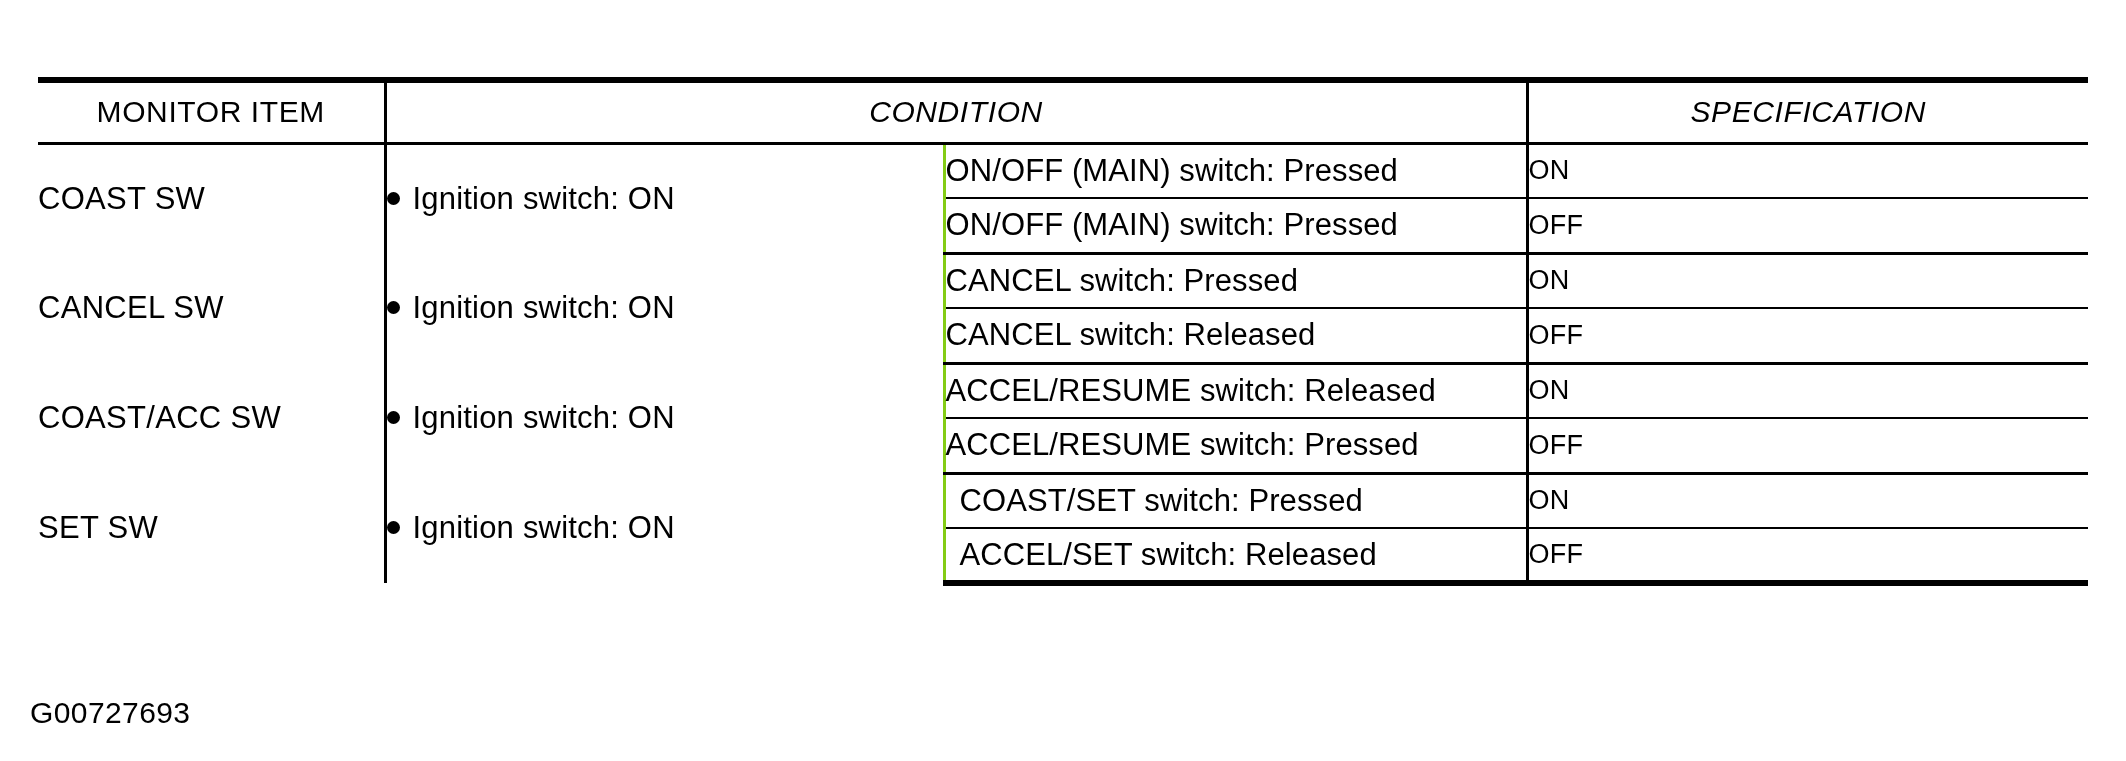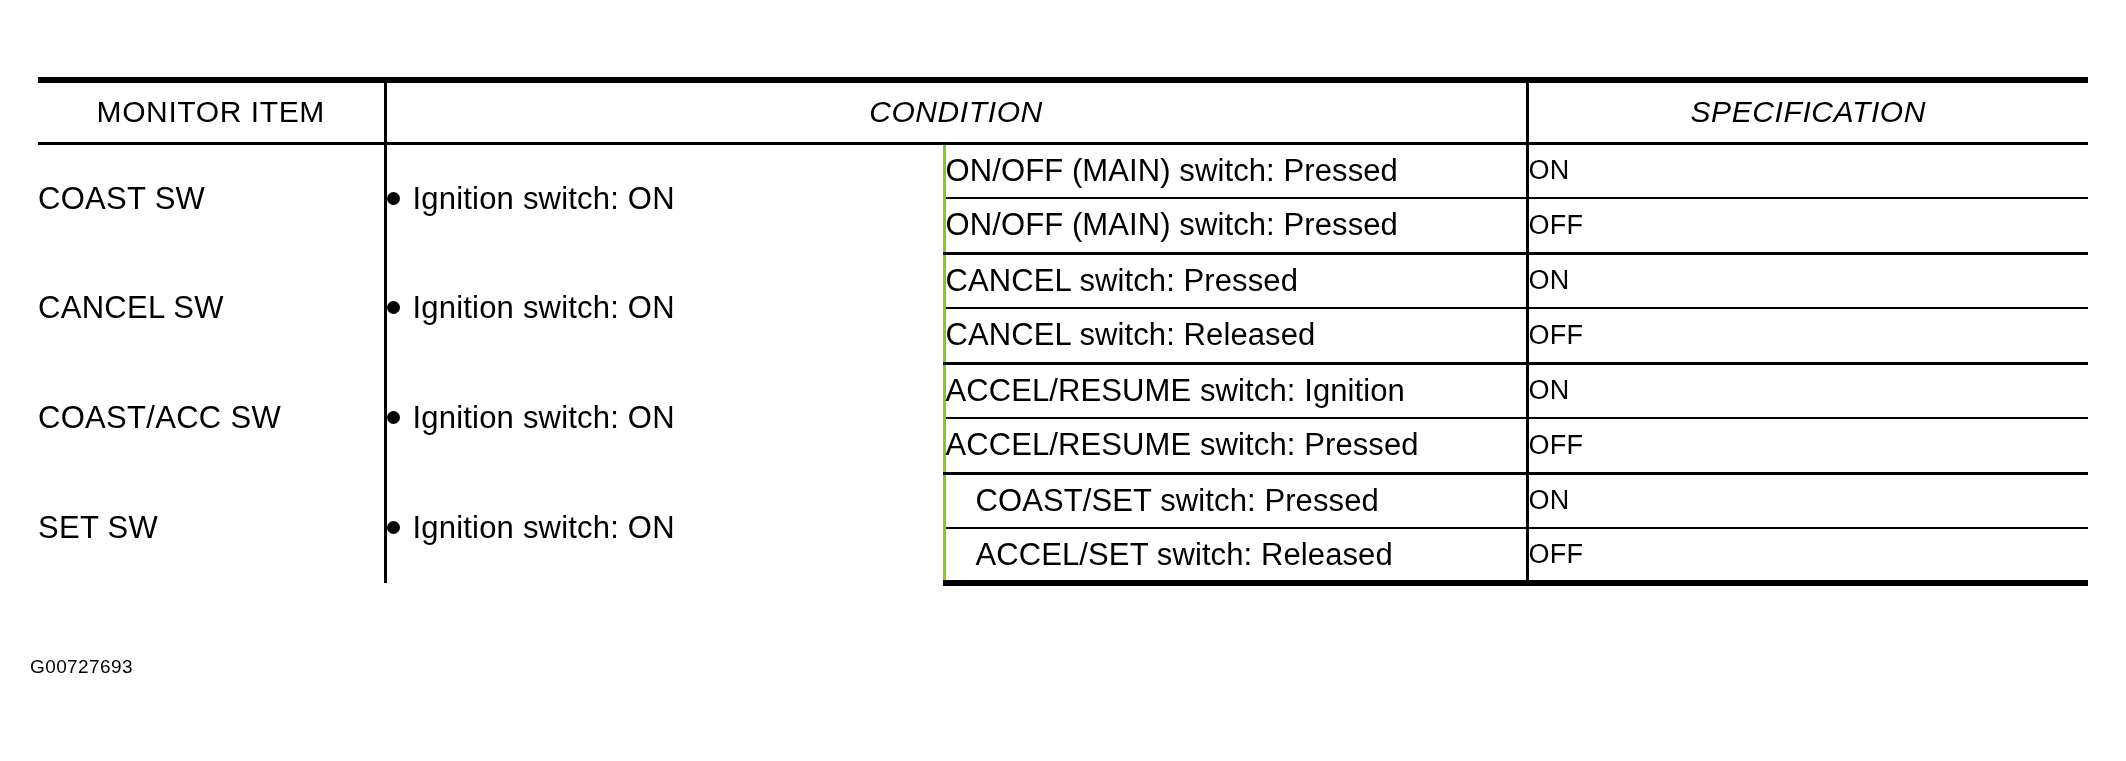--- a/index.html
+++ b/index.html
@@ -86,21 +86,21 @@
     top: -2px;
   }
   .cell-condition {
     font-size: 31px;
     border-left: 3px solid #84cc16;
     border-bottom: 2px solid #000;
     padding-left: 20px;
     white-space: nowrap;
     letter-spacing: 0.1px;
   }
-  .cell-condition.indent { padding-left: 30px; }
+  .cell-condition.indent { padding-left: 14px; }
 
   .cell-spec {
     font-size: 27px;
     border-left: 3px solid #000;
     border-bottom: 2px solid #000;
     padding-left: 20px;
     letter-spacing: 0.2px;
   }
   .grp-end .cell-condition,
   .grp-end .cell-spec     { border-bottom: 3px solid #000; }
@@ -108,22 +108,22 @@
   
   .last-row .cell-monitor,
   .last-row .cell-ignition,
   .last-row .cell-condition,
   .last-row .cell-spec { border-bottom: 6px solid #000; }
 
   
   .caption {
     position: absolute;
     left: 30px;
-    top: 656px;
-    font-size: 19px;
+    top: 696px;
+    font-size: 30px;
     letter-spacing: 0.4px;
     font-family: "Liberation Sans", sans-serif;
   }
 </style>
 </head>
 <body>
 
 <div class="page">
 
   <table class="spec-table">
@@ -162,21 +162,21 @@
         <td class="cell-spec">ON</td>
       </tr>
       <tr class="body-row grp-end">
         <td class="cell-condition">CANCEL switch: Released</td>
         <td class="cell-spec">OFF</td>
       </tr>
 
       <tr class="body-row">
         <td class="cell-monitor" rowspan="2">COAST/ACC SW</td>
         <td class="cell-ignition" rowspan="2"><span class="bullet"></span><span>Ignition switch: ON</span></td>
-        <td class="cell-condition">ACCEL/RESUME switch: Ignition</td>
+        <td class="cell-condition">ACCEL/RESUME switch: Released</td>
         <td class="cell-spec">ON</td>
       </tr>
       <tr class="body-row grp-end">
         <td class="cell-condition">ACCEL/RESUME switch: Pressed</td>
         <td class="cell-spec">OFF</td>
       </tr>
 
       <tr class="body-row">
         <td class="cell-monitor" rowspan="2">SET SW</td>
         <td class="cell-ignition" rowspan="2"><span class="bullet"></span><span>Ignition switch: ON</span></td>

